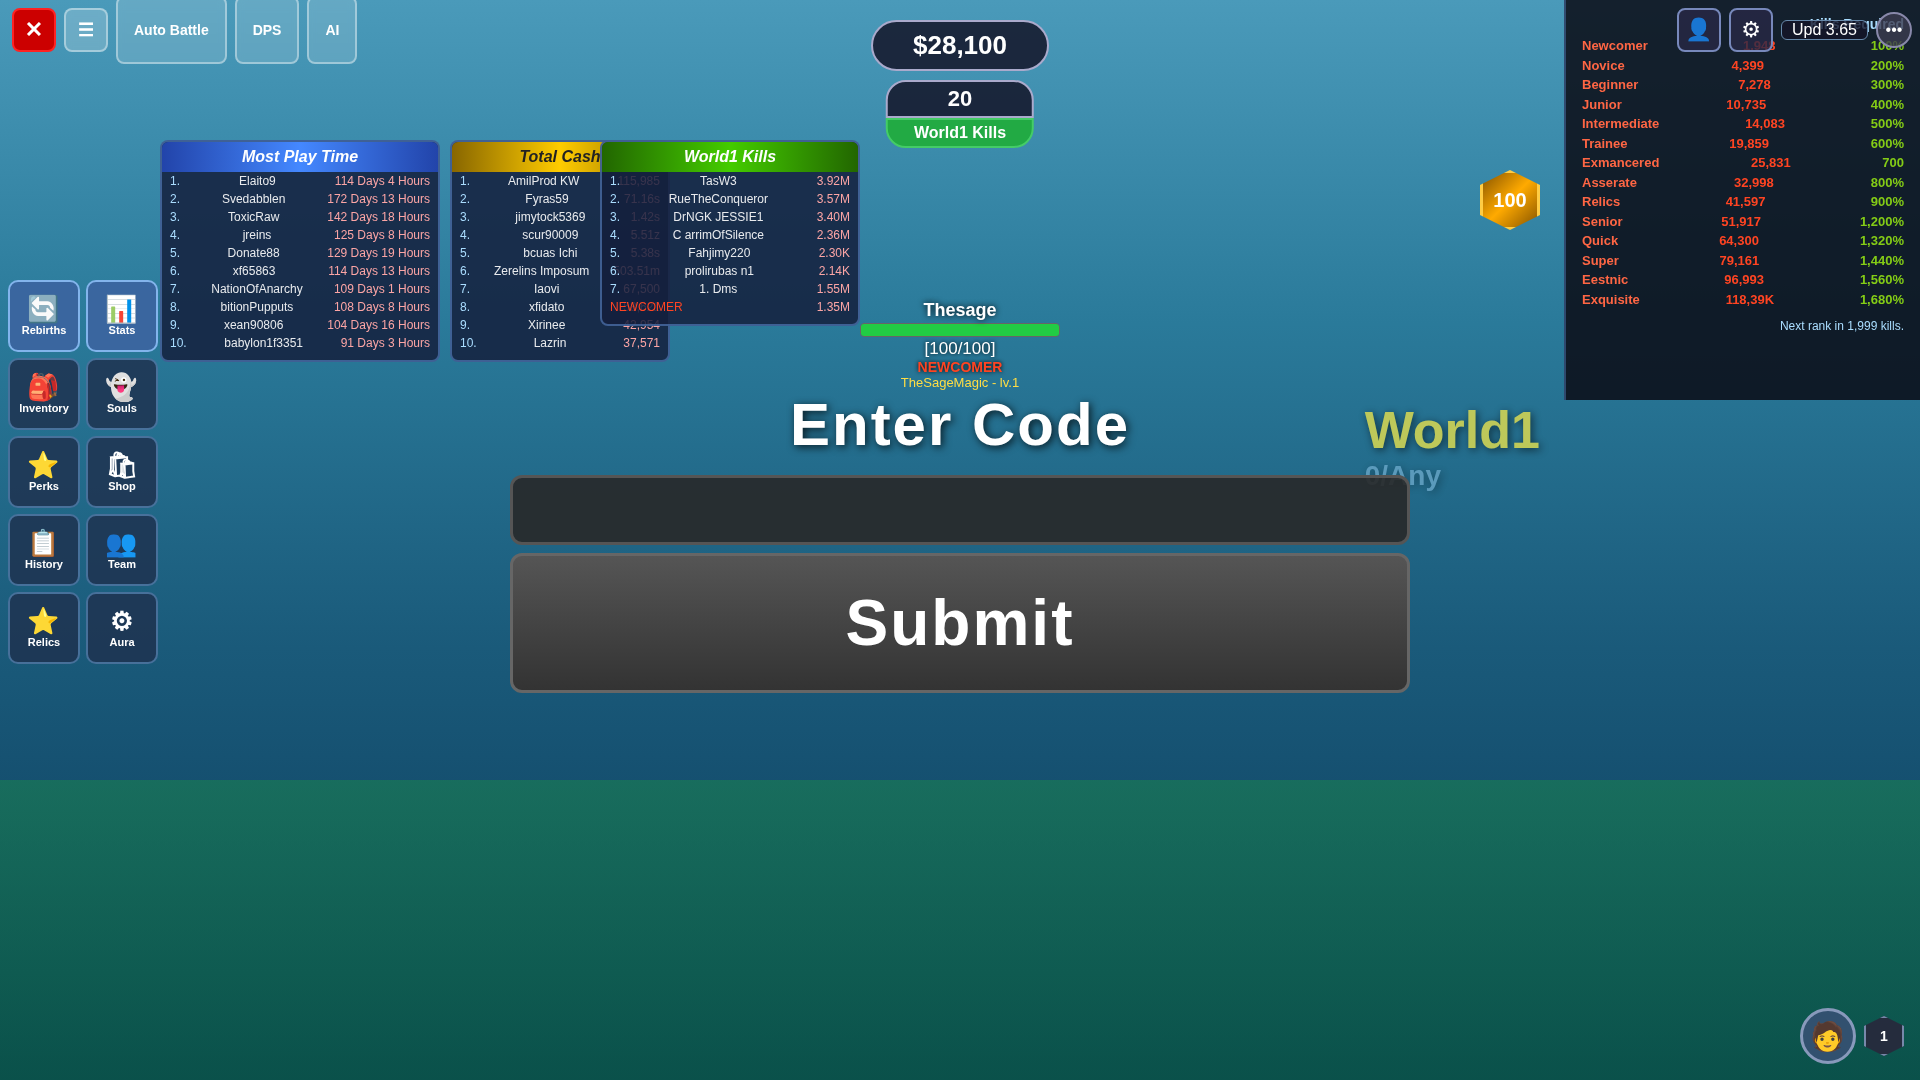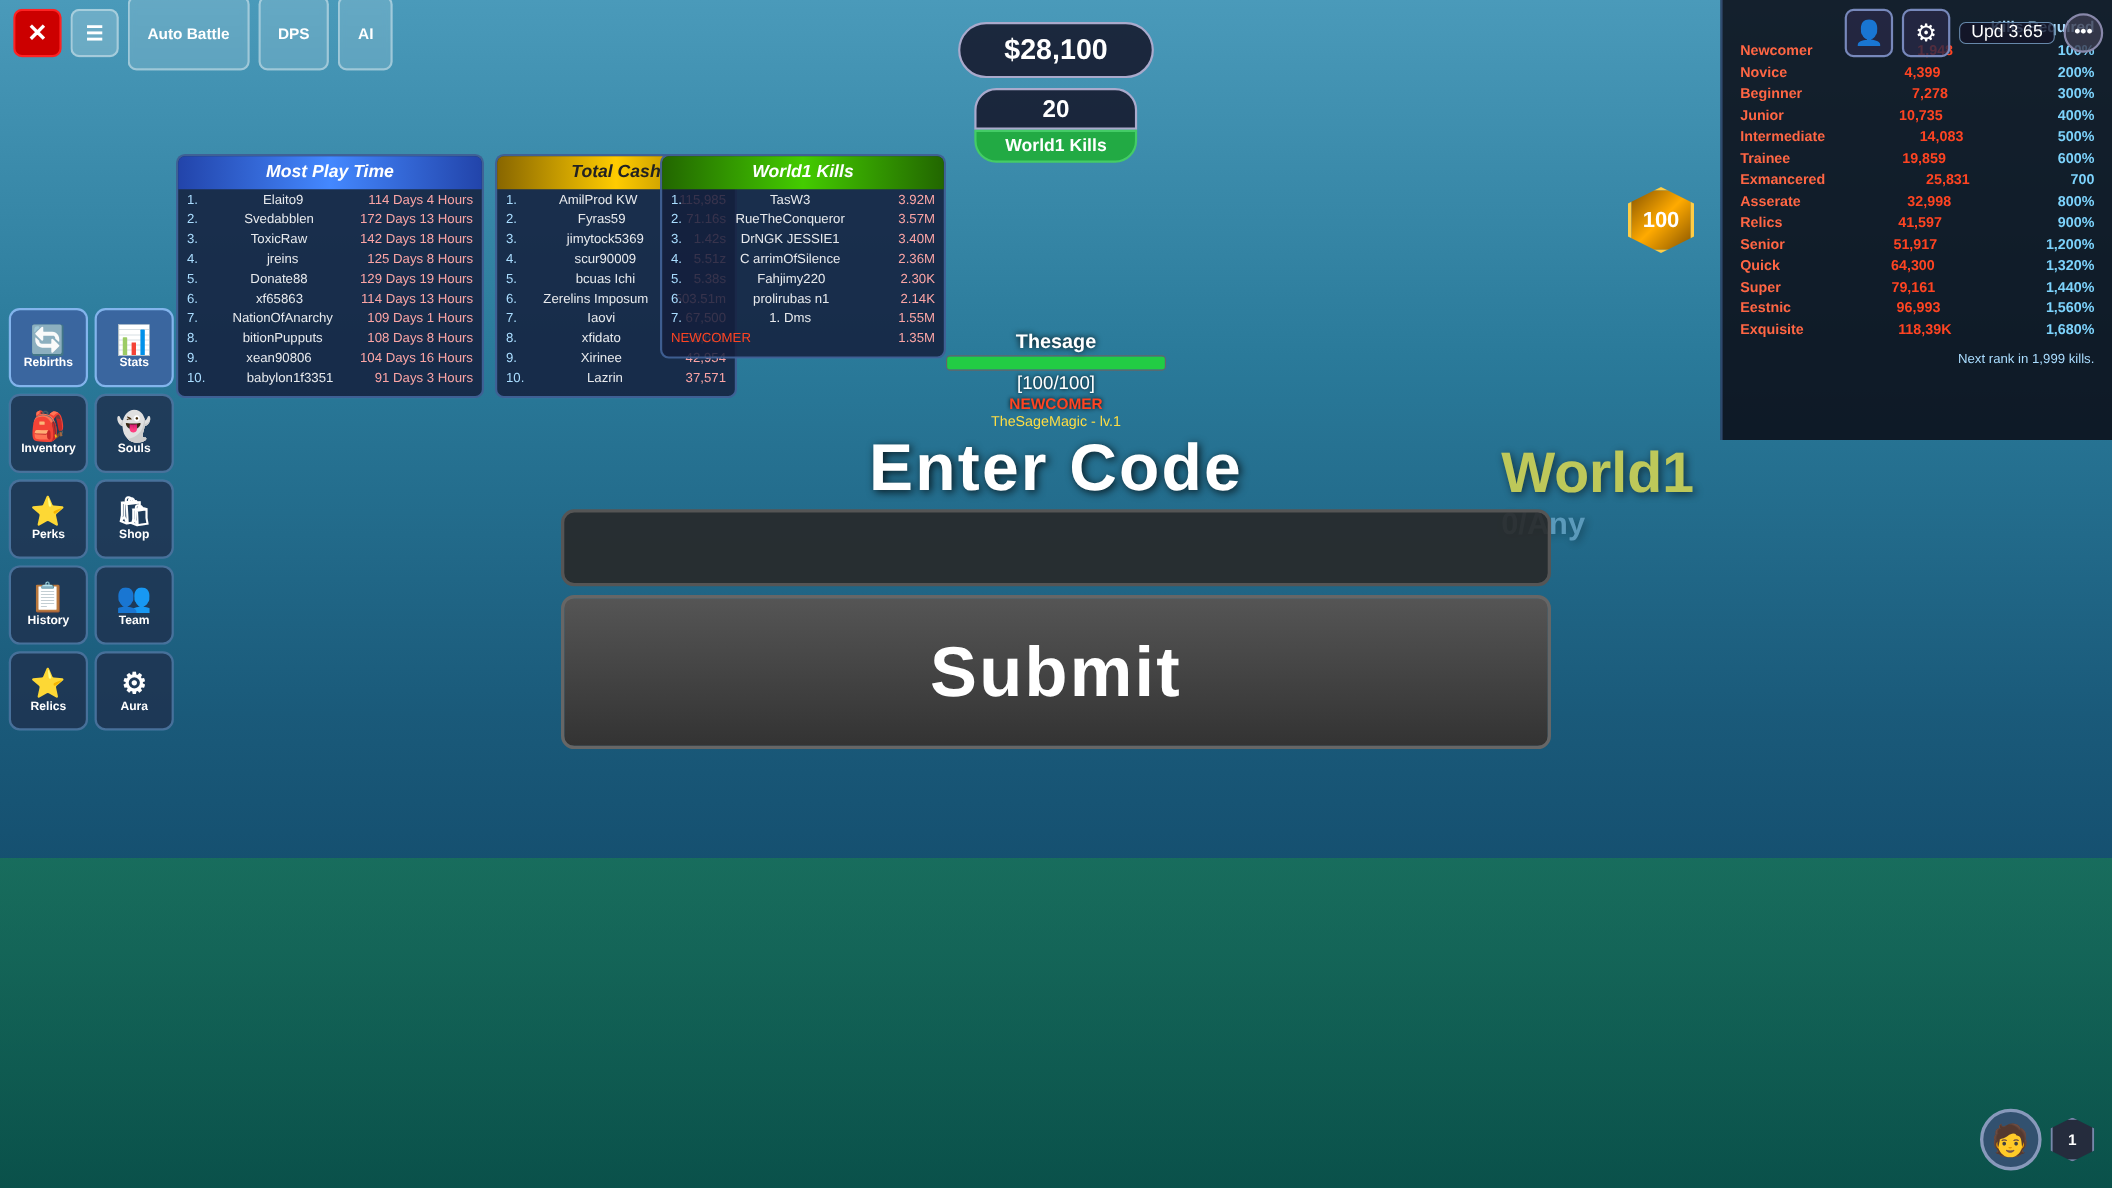--- a/index.html
+++ b/index.html
@@ -272,21 +272,21 @@
       width: 900px;
       z-index: 20;
     }
     .enter-code-title {
       text-align: center;
       color: white;
       font-size: 60px;
       font-weight: 900;
       text-shadow: 2px 2px 8px rgba(0,0,0,0.8);
       letter-spacing: 2px;
-      margin-bottom: 4px;
+      margin-bottom: 16px;
     }
     .enter-code-input {
       width: 100%;
       height: 70px;
       background: rgba(40,40,40,0.9);
       border: 3px solid #555;
       border-radius: 12px;
       font-size: 20px;
       color: white;
       padding: 0 20px;
@@ -327,21 +327,21 @@
       margin-bottom: 4px;
     }
     .kills-row {
       display: flex;
       justify-content: space-between;
       font-size: 13px;
       line-height: 1.5;
     }
     .kills-rank-name { color: #ff6644; font-weight: bold; }
     .kills-count { color: #ff4422; font-weight: bold; }
-    .kills-pct { color: #7dd3fc; font-weight: bold; }
+    .kills-pct { color: #84cc16; font-weight: bold; }
 
     
     .top-right {
       position: absolute;
       top: 0;
       right: 0;
       display: flex;
       align-items: center;
       gap: 8px;
       padding: 8px;

